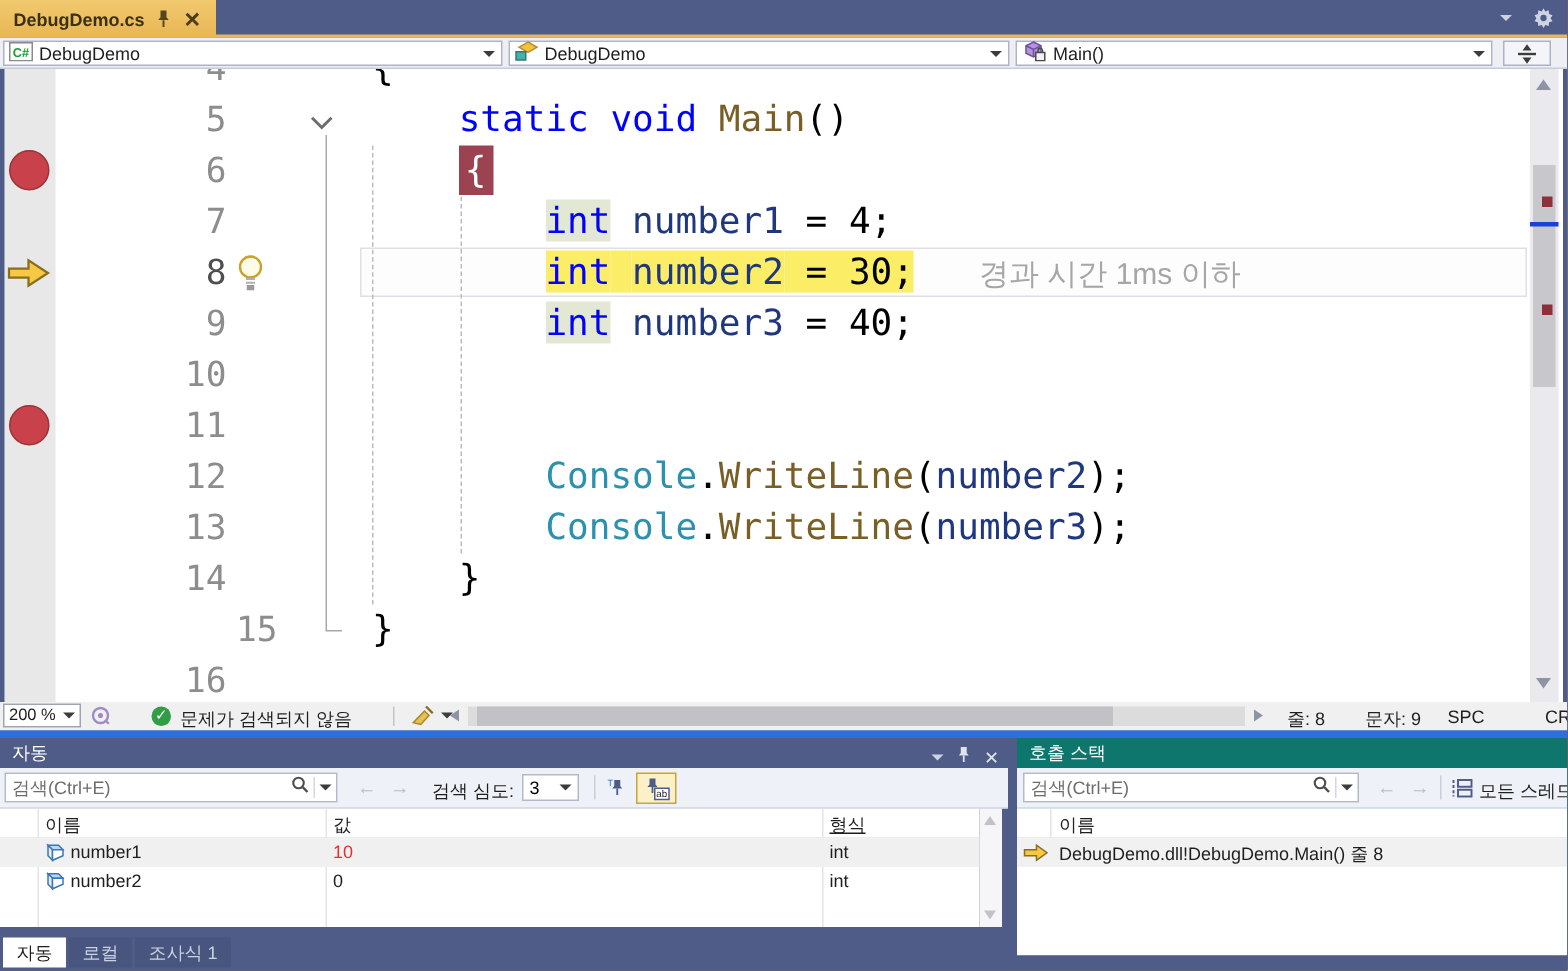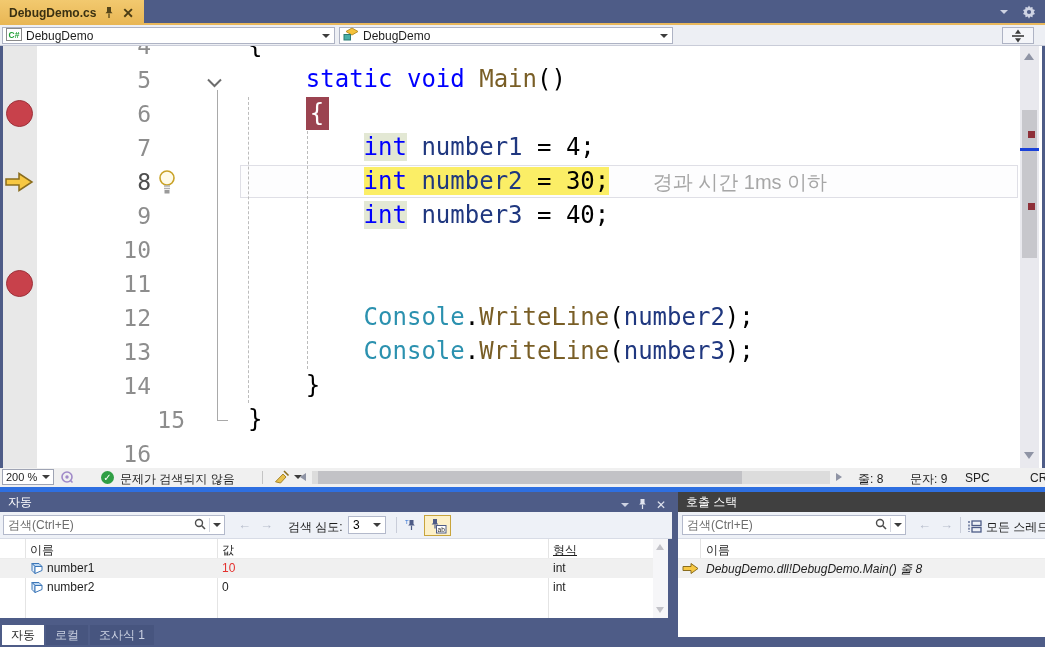--- a/index.html
+++ b/index.html
@@ -108,21 +108,21 @@
   .wrow{position:absolute;left:0;width:100%;height:19px;font-size:12px;color:#1e1e1e;}
   .wrow.shaded{background:#f0f0f0;}
   .cell{position:absolute;top:2px;white-space:nowrap;}
   .val-red{color:#e4312e;}
   #autos-vscroll{position:absolute;left:653px;top:47px;width:15px;height:79px;background:#f6f6f8;}
   .mini-arr{position:absolute;left:3px;width:0;height:0;border-left:4.5px solid transparent;border-right:4.5px solid transparent;}
   #tabstrip{position:absolute;left:0;top:133px;height:20px;display:flex;gap:2px;padding-left:2px;}
   .wtab{height:20px;line-height:20px;padding:0 9px;font-size:12px;background:#47557f;color:#ccd2e2;cursor:pointer;white-space:nowrap;}
   .wtab.active{background:#fff;color:#1e1e1e;}
 
-  #callstack-panel{position:absolute;left:678px;top:492px;width:367px;height:145px;background:#404040;overflow:hidden;}
+  #callstack-panel{position:absolute;left:678px;top:492px;width:367px;height:145px;background:#0f766e;overflow:hidden;}
   #cs-content{position:absolute;left:0;top:47px;width:367px;height:98px;background:#fff;overflow:hidden;}
   .cs-row{position:absolute;left:0;width:100%;height:19px;font-size:12px;color:#1e1e1e;background:#f1f1f1;}
 </style>
 </head>
 <body>
 
 <div id="app">
 
   <div id="goldline"></div>
   <div id="titlebar">
@@ -157,20 +157,32 @@
       <span class="tri"></span>
     </div>
     <div class="combo" style="left:339px;width:334px;">
       <span>
         <svg width="16" height="14" viewBox="0 0 16 14">
             <polygon points="9,1 15,4.5 9,8 3,4.5" fill="#f5c33b" stroke="#b8902a"></polygon>
             <rect x="1" y="7.5" width="6.5" height="5.5" fill="#49b0a8" stroke="#2c7b75"></rect>
           </svg>
       </span>
       <span class="clab">DebugDemo</span>
+      <span class="tri"></span>
+    </div>
+    <div class="combo" style="left:677px;width:318px;">
+      <span>
+        <svg width="17" height="14" viewBox="0 0 17 14">
+            <polygon points="8,1 13,3.5 13,8.5 8,11 3,8.5 3,3.5" fill="#b293dd" stroke="#6e4f9e"></polygon>
+            <path d="M8 6 v5 M3 3.5 L8 6 L13 3.5" fill="none" stroke="#6e4f9e"></path>
+            <rect x="9.5" y="8" width="6" height="5.5" fill="#f2f2f2" stroke="#4a4a4a"></rect>
+            <path d="M11 8 v-1.3 a1.5 1.5 0 0 1 3 0 V8" fill="none" stroke="#4a4a4a"></path>
+          </svg>
+      </span>
+      <span class="clab">Main()</span>
       <span class="tri"></span>
     </div>
     <div id="split-btn">
       <svg width="16" height="14" viewBox="0 0 16 14">
           <rect x="2" y="6.2" width="12" height="1.6" fill="#3c3c3c"></rect>
           <path d="M8 0.5 l3 4.2 h-6z" fill="#3c3c3c"></path>
           <path d="M8 13.5 l3-4.2 h-6z" fill="#3c3c3c"></path>
         </svg>
     </div>
   </div>
@@ -384,19 +396,19 @@
     <div id="cs-content">
       <div class="col-line" style="left:22px;height:39px;"></div>
       <div class="grid-header">
         <span class="cell" style="left:28px;top:3px;">이름</span>
       </div>
       <div id="cs-rows">
           <div class="cs-row" style="top: 20px;">
             <div class="cell" style="left: 4px; top: 3px;"><svg width="17" height="13" viewBox="0 0 17 13">
                 <path d="M1 4.5 h8 V1.5 l7 5 -7 5 v-3 H1 z" fill="#f7c843" stroke="#8a6d1e"></path>
               </svg></div>
-            <div class="cell" style="left: 28px; font-style: italic;">DebugDemo.dll!DebugDemo.Main() 줄 8</div>
+            <div class="cell" style="left: 28px;">DebugDemo.dll!DebugDemo.Main() 줄 8</div>
           </div>
         </div>
     </div>
   </div>
 
 </div>
 
 </body></html>

